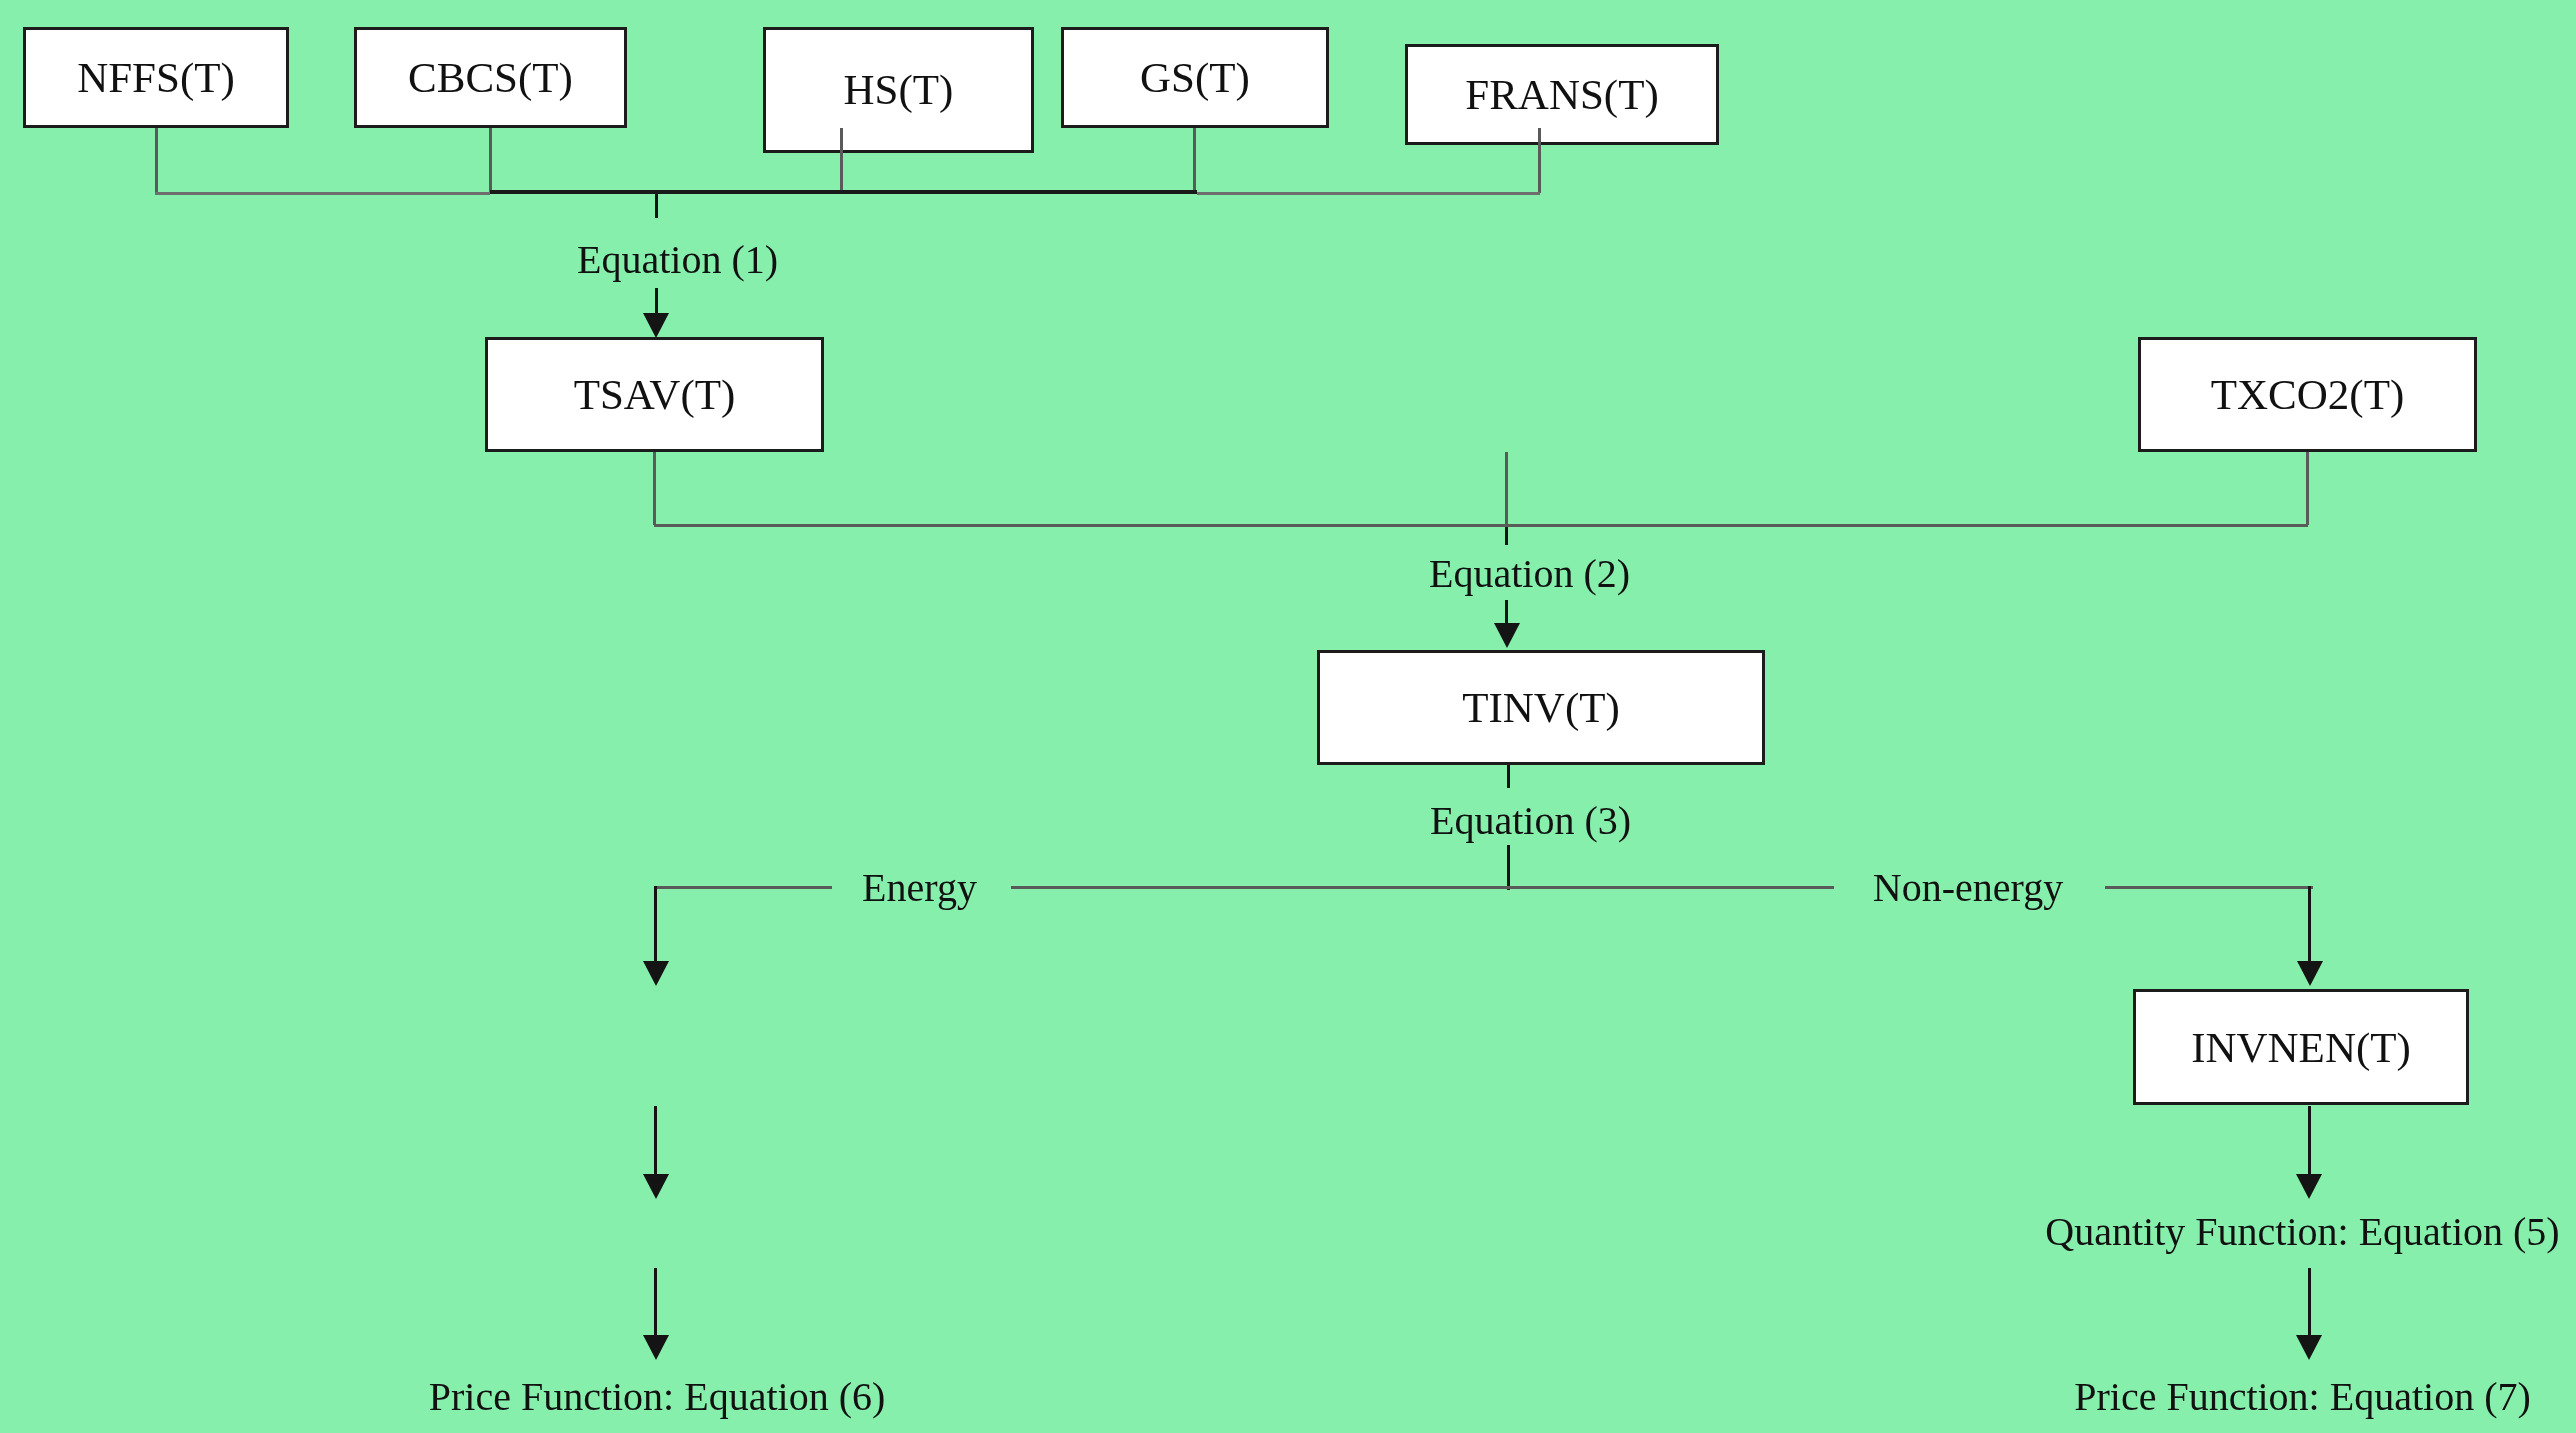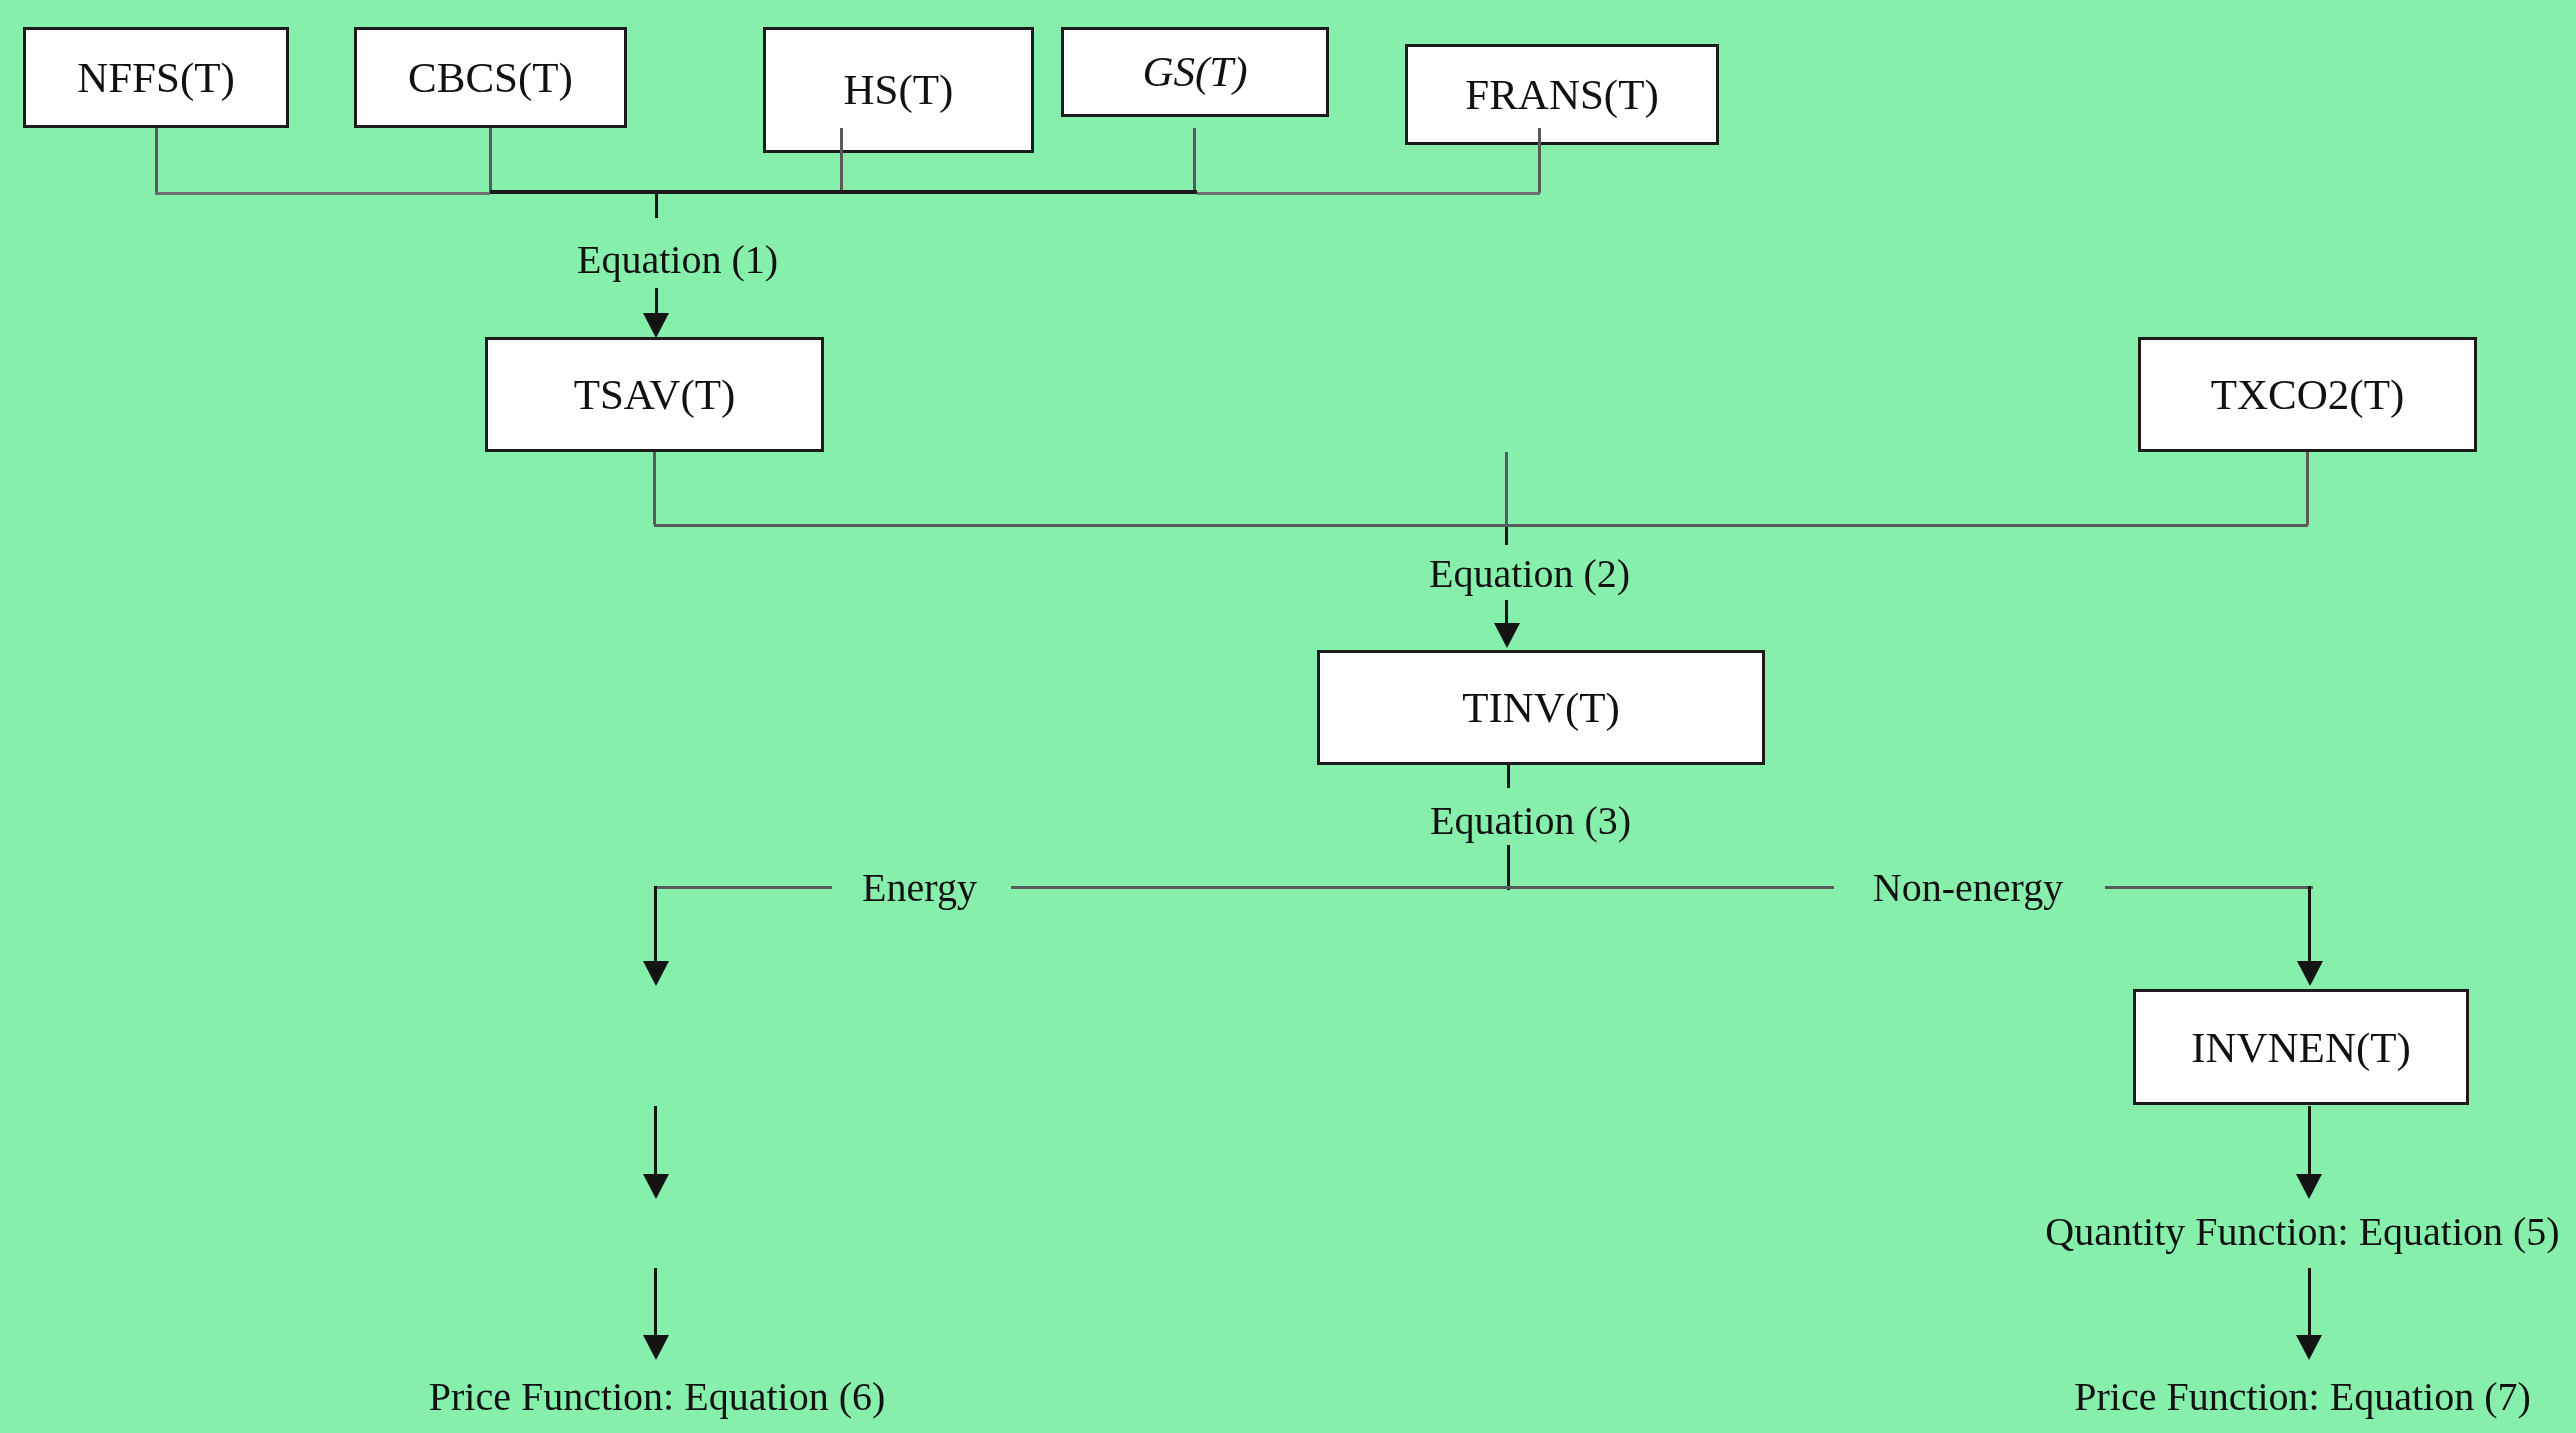--- a/index.html
+++ b/index.html
@@ -56,21 +56,21 @@
   }
 </style>
 </head>
 <body>
 
 <div id="canvas">
 
   <div class="box" style="left:23px;   top:26.6px; width:266px; height:101px;">NFFS(T)</div>
   <div class="box" style="left:354px;  top:26.6px; width:273px; height:101px;">CBCS(T)</div>
   <div class="box" style="left:742px;  top:26.6px; width:271px; height:126px;margin-left:21px;">HS(T)</div>
-  <div class="box" style="left:1061px; top:26.6px; width:268px; height:90px;font-style:italic;">GS(T)</div>
+  <div class="box" style="left:1061px; top:26.6px; width:268px; height:101px;">GS(T)</div>
   <div class="box" style="left:1405px; top:44px; width:314px; height:101px;">FRANS(T)</div>
 
   <div class="vline" style="left:155px;  top:128px; width:2.5px; height:65px;"></div>
   <div class="vline" style="left:489px;  top:128px; width:2.5px; height:65px;"></div>
   <div class="vline" style="left:840px; top:128px; width:2.5px; height:65px;"></div>
   <div class="vline" style="left:1193px; top:128px; width:2.5px; height:65px;"></div>
   <div class="vline" style="left:1538px; top:128px; width:2.5px; height:65px;"></div>
 
   <div class="hline thin" style="left:155px;  top:192px; width:335px; height:2.5px;"></div>
   <div class="hline thick" style="left:490px;  top:190px; width:707px; height:4.2px;"></div>

